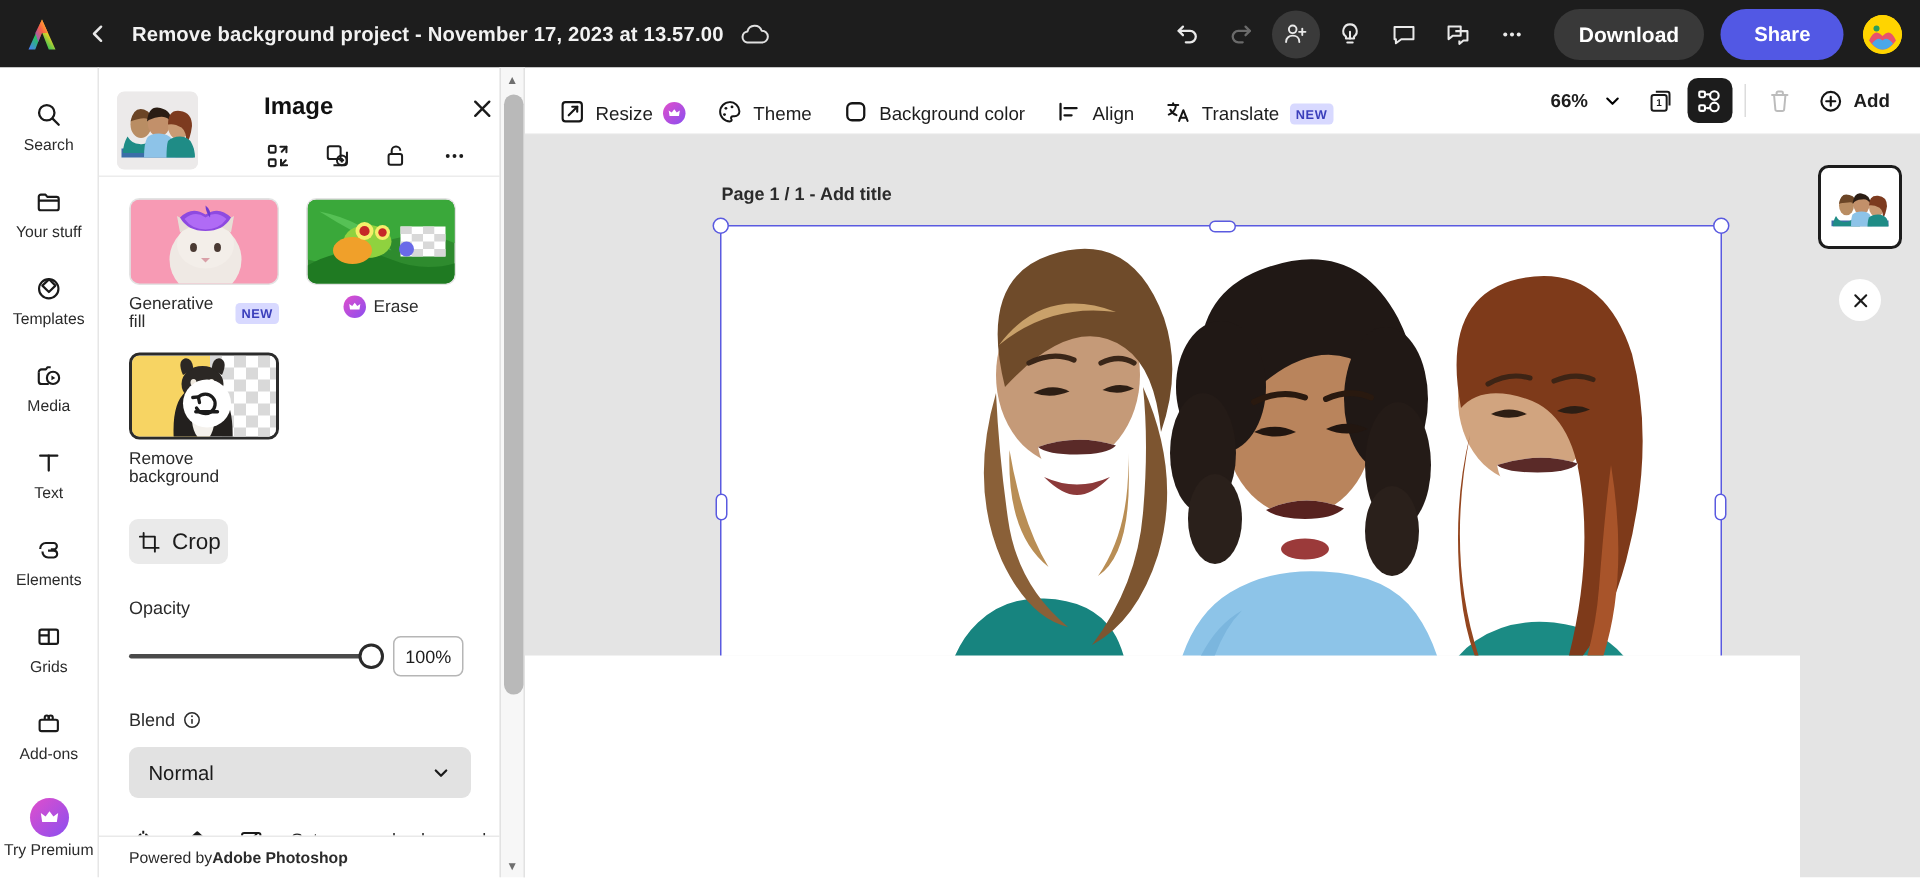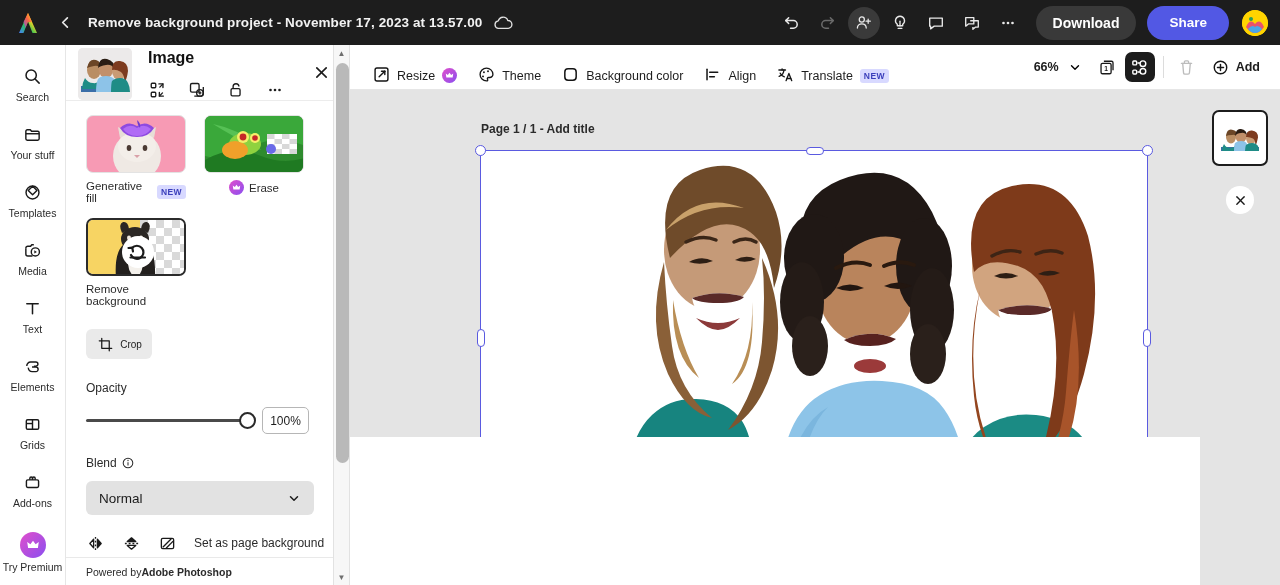--- a/index.html
+++ b/index.html
@@ -69,22 +69,22 @@
     background: linear-gradient(135deg,#e14ecb,#8a4ff0);
     display:flex; align-items:center; justify-content:center; color:#fff;
   }
 
   
   .panel {
     position: absolute; top: 45px; left: 66px; width: 284px; height: 540px;
     background: #fff; border-right: 1px solid #e0e0e0; overflow: hidden;
   }
   .panel-head {
-    height: 56px; display: flex; align-items: flex-end; padding: 11px 12px 0 12px;
-    border-bottom: 1px solid #ececec; position: relative;
+    height: 73px; display: flex; align-items: center; padding: 11px 12px 0 12px;
+    border-bottom: 1px solid #ececec; position: relative; gap: 28px;
   }
   .panel-thumb {
     width: 54px; height: 52px; border-radius: 5px; background: #eceaea;
     overflow: hidden; position: relative; flex: 0 0 auto;
   }
   .panel-head-right { flex: 1; margin-left: 16px; }
   .panel-title { font-size: 16px; font-weight: bold; color: #111; line-height: 20px; margin-top: 3px;}
   .panel-icon-row { display: flex; align-items: center; gap: 19px; margin-top: 12px; }
   .pi { width: 20px; height: 20px; display:flex; align-items:center; justify-content:center; color:#1c1c1c; cursor:pointer;}
   .panel-close {
@@ -111,21 +111,21 @@
   .mini-crown {
     width: 15px; height: 15px; border-radius: 50%;
     background: linear-gradient(135deg,#e14ecb,#8a4ff0);
     display:inline-flex; align-items:center; justify-content:center; color:#fff; flex:0 0 auto;
   }
   .row2 { margin-top: 14px; }
 
   .crop-btn {
     margin-top: 22px; height: 30px; width: 66px; border-radius: 6px;
     background: #eaeaea; display: flex; align-items: center; justify-content: center;
-    gap: 6px; font-size: 10px; color: #1c1c1c; cursor: pointer;
+    gap: 6px; font-size: 15px; color: #1c1c1c; cursor: pointer;
   }
   .sec-label { font-size: 12px; color: #2b2b2b; margin-top: 22px; display:flex; align-items:center; gap:5px;}
   .slider-row { display: flex; align-items: center; gap: 14px; margin-top: 12px; }
   .slider-track {
     position: relative; width: 162px; height: 3px; background: #4a4a4a; border-radius: 2px;
   }
   .slider-knob {
     position: absolute; right: -8px; top: -7px; width: 17px; height: 17px;
     border-radius: 50%; background: #fff; border: 2px solid #2a2a2a; cursor: pointer;
   }

